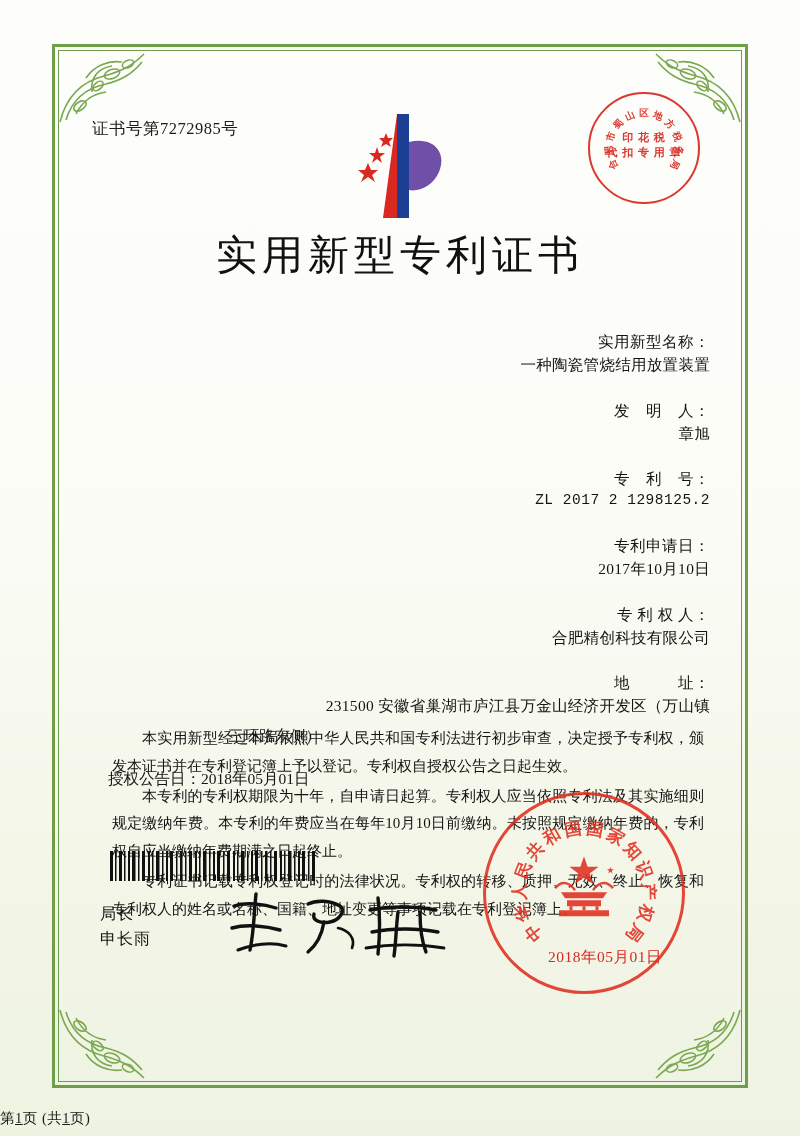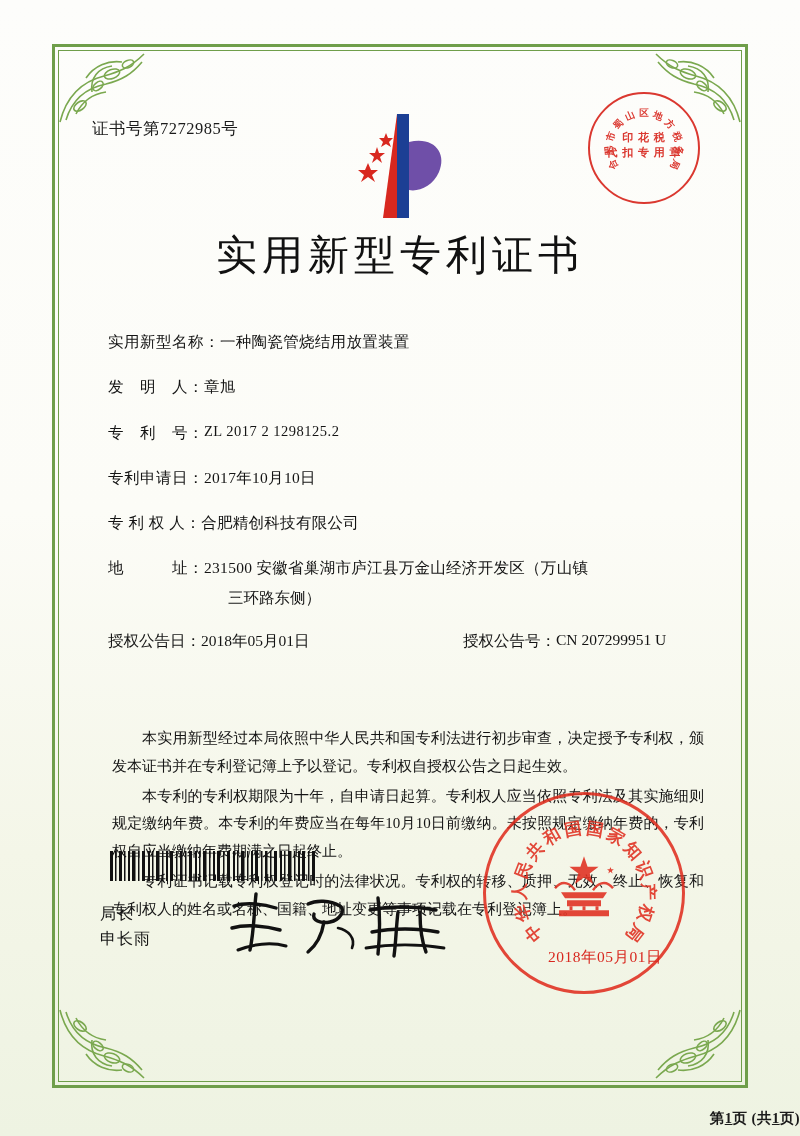--- a/index.html
+++ b/index.html
@@ -129,33 +129,34 @@
     left: 28px;
     right: 10px;
     top: 250px;
     font-size: 15.5px;
     color: #141414;
   }
   .field {
     margin-bottom: 22px;
     line-height: 1.5;
     display: flex;
-    align-items: center;
+    align-items: flex-end;
+    flex-direction: column;
   }
   .field .label {
     flex: 0 0 auto;
     white-space: pre;
     letter-spacing: 0.5px;
   }
   .field .value {
     flex: 1 1 auto;
     letter-spacing: 0.3px;
   }
   .field .value.mono {
-    font-family: Liberation Serif, serif;
+    font-family: Liberation Mono, monospace;
     font-size: 14.5px;
     letter-spacing: 0.5px;
   }
   .field-row2 {
     display: flex;
     margin-bottom: 28px;
     font-size: 15.5px;
   }
   .field-row2 .col {
     display: flex;
@@ -251,25 +252,24 @@
     color: #d8281f;
     letter-spacing: 0.5px;
     font-family: "Liberation Serif", serif;
   }
 
   .page-foot {
     position: absolute;
     left: 0;
     right: 0;
     bottom: 8px;
-    text-align: right;
+    text-align: left;
     font-size: 14.5px;
     color: #1b1b1b;
     letter-spacing: 0.5px;
-    font-weight: bold;
   }
   .page-foot u { text-decoration: underline; }
 </style>
 </head>
 <body>
 
 <div class="page">
 
   <div class="border-outer"></div>
   <div class="border-inner"></div>
@@ -397,24 +397,20 @@
         <span class="label">地　　　址：</span>
         <span class="value">231500 安徽省巢湖市庐江县万金山经济开发区（万山镇</span>
       </div>
       <div class="addr-second" style="margin-bottom:22px;">三环路东侧）</div>
 
       <div class="field-row2">
         <span class="col first">
           <span class="label">授权公告日：</span>
           <span class="value">2018年05月01日</span>
         </span>
-        <span class="col">
-          <span class="label">授权公告号：</span>
-          <span class="value">CN 207299951 U</span>
-        </span>
       </div>
 
     </div>
 
     <div class="body-text">
       <p>本实用新型经过本局依照中华人民共和国专利法进行初步审查，决定授予专利权，颁发本证书并在专利登记簿上予以登记。专利权自授权公告之日起生效。</p>
       <p>本专利的专利权期限为十年，自申请日起算。专利权人应当依照专利法及其实施细则规定缴纳年费。本专利的年费应当在每年10月10日前缴纳。未按照规定缴纳年费的，专利权自应当缴纳年费期满之日起终止。</p>
       <p>专利证书记载专利权登记时的法律状况。专利权的转移、质押、无效、终止、恢复和专利权人的姓名或名称、国籍、地址变更等事项记载在专利登记簿上。</p>
     </div>
 

